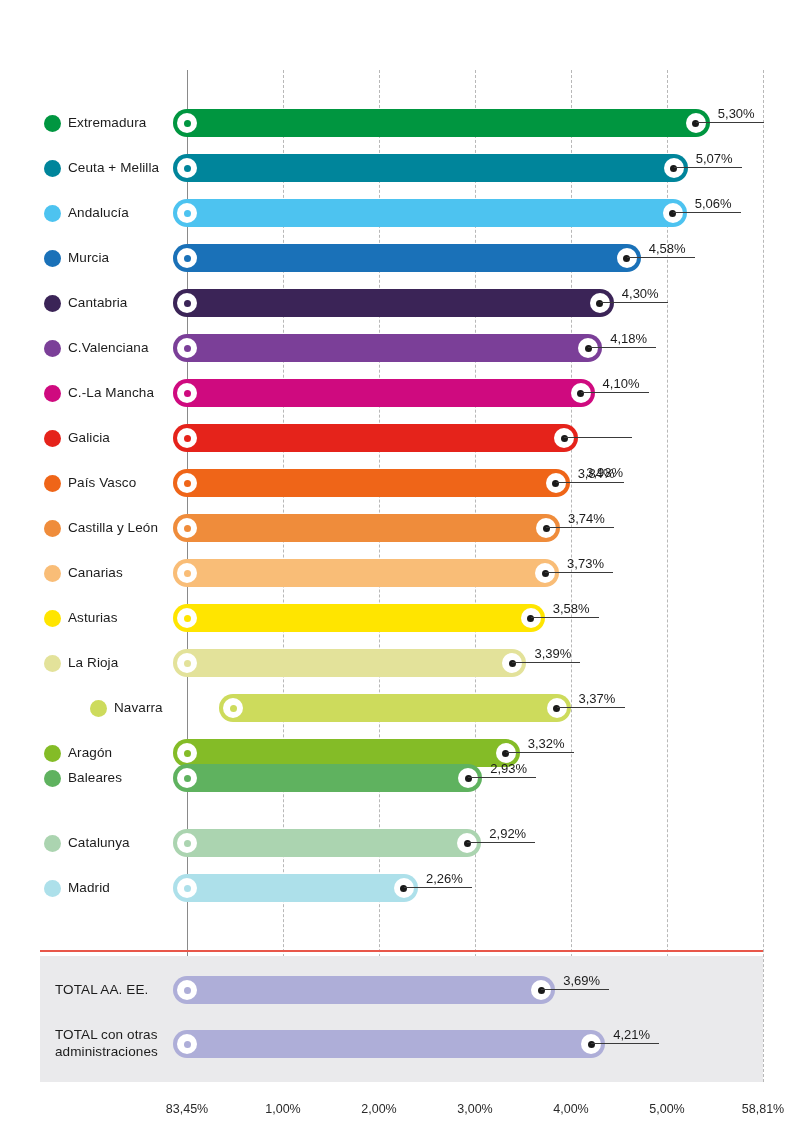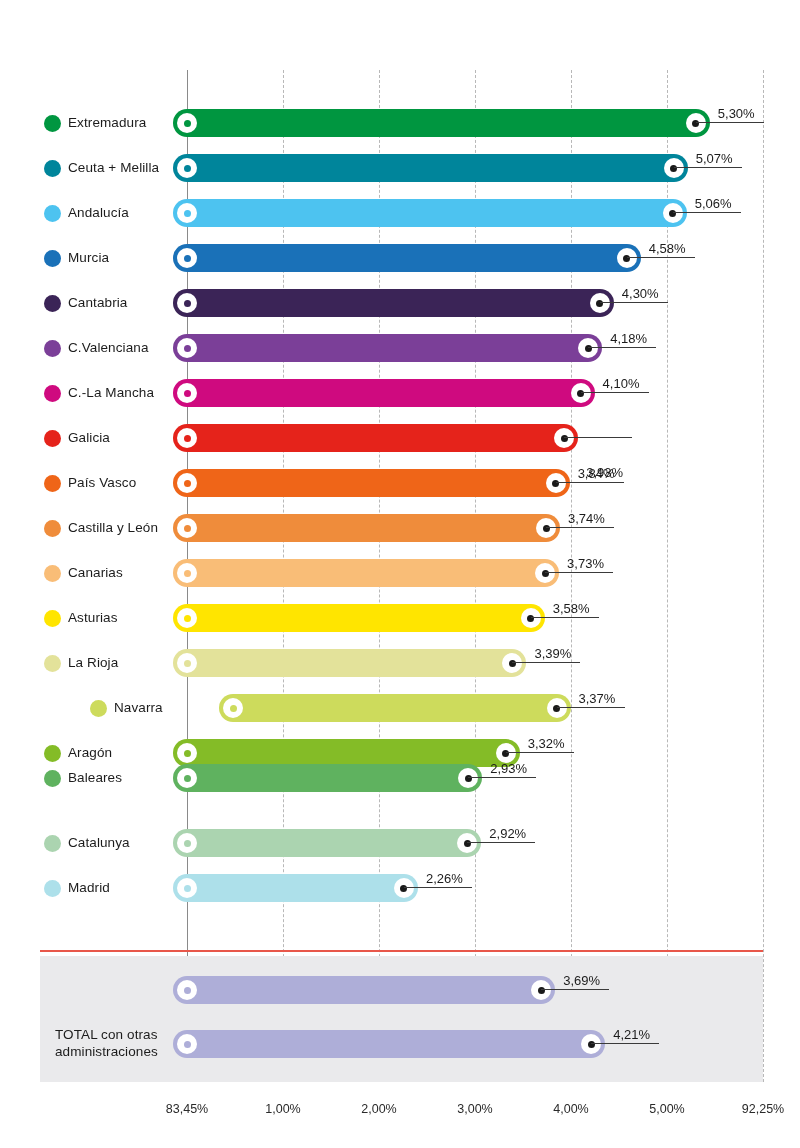--- a/index.html
+++ b/index.html
@@ -391,20 +391,21 @@
           <div class="marker-outer" style="left: 177px;">
             <div class="marker-inner" style="background: rgb(173, 224, 234);"></div>
           </div>
           <div class="marker-outer" style="left: 393.96px;">
             <div class="marker-inner"></div>
           </div>
           <div class="leader" style="left: 403.96px; width: 68px;"></div>
           <div class="value-label" style="left: 425.96px;">2,26%</div>
         </div>
         <div class="row total" style="top: 970px; width: 800px;">
+          <div class="row-label">TOTAL AA. EE.</div>
           <div class="bar" style="left: 173px; width: 382.24px; background: rgb(174, 174, 216);"></div>
           <div class="marker-outer" style="left: 177px;">
             <div class="marker-inner" style="background: rgb(174, 174, 216);"></div>
           </div>
           <div class="marker-outer" style="left: 531.24px;">
             <div class="marker-inner"></div>
           </div>
           <div class="leader" style="left: 541.24px; width: 68px;"></div>
           <div class="value-label" style="left: 563.24px;">3,69%</div>
         </div>
@@ -422,17 +423,17 @@
           <div class="value-label" style="left: 613.16px;">4,21%</div>
         </div>
       </div>
     <div id="ticks">
         <div class="tick-label" style="left: 187px;">83,45%</div>
         <div class="tick-label" style="left: 283px;">1,00%</div>
         <div class="tick-label" style="left: 379px;">2,00%</div>
         <div class="tick-label" style="left: 475px;">3,00%</div>
         <div class="tick-label" style="left: 571px;">4,00%</div>
         <div class="tick-label" style="left: 667px;">5,00%</div>
-        <div class="tick-label" style="left: 763px;">92,25%</div>
+        <div class="tick-label" style="left: 763px;">58,81%</div>
       </div>
   </div>
 
 </div>
 
 </body></html>

